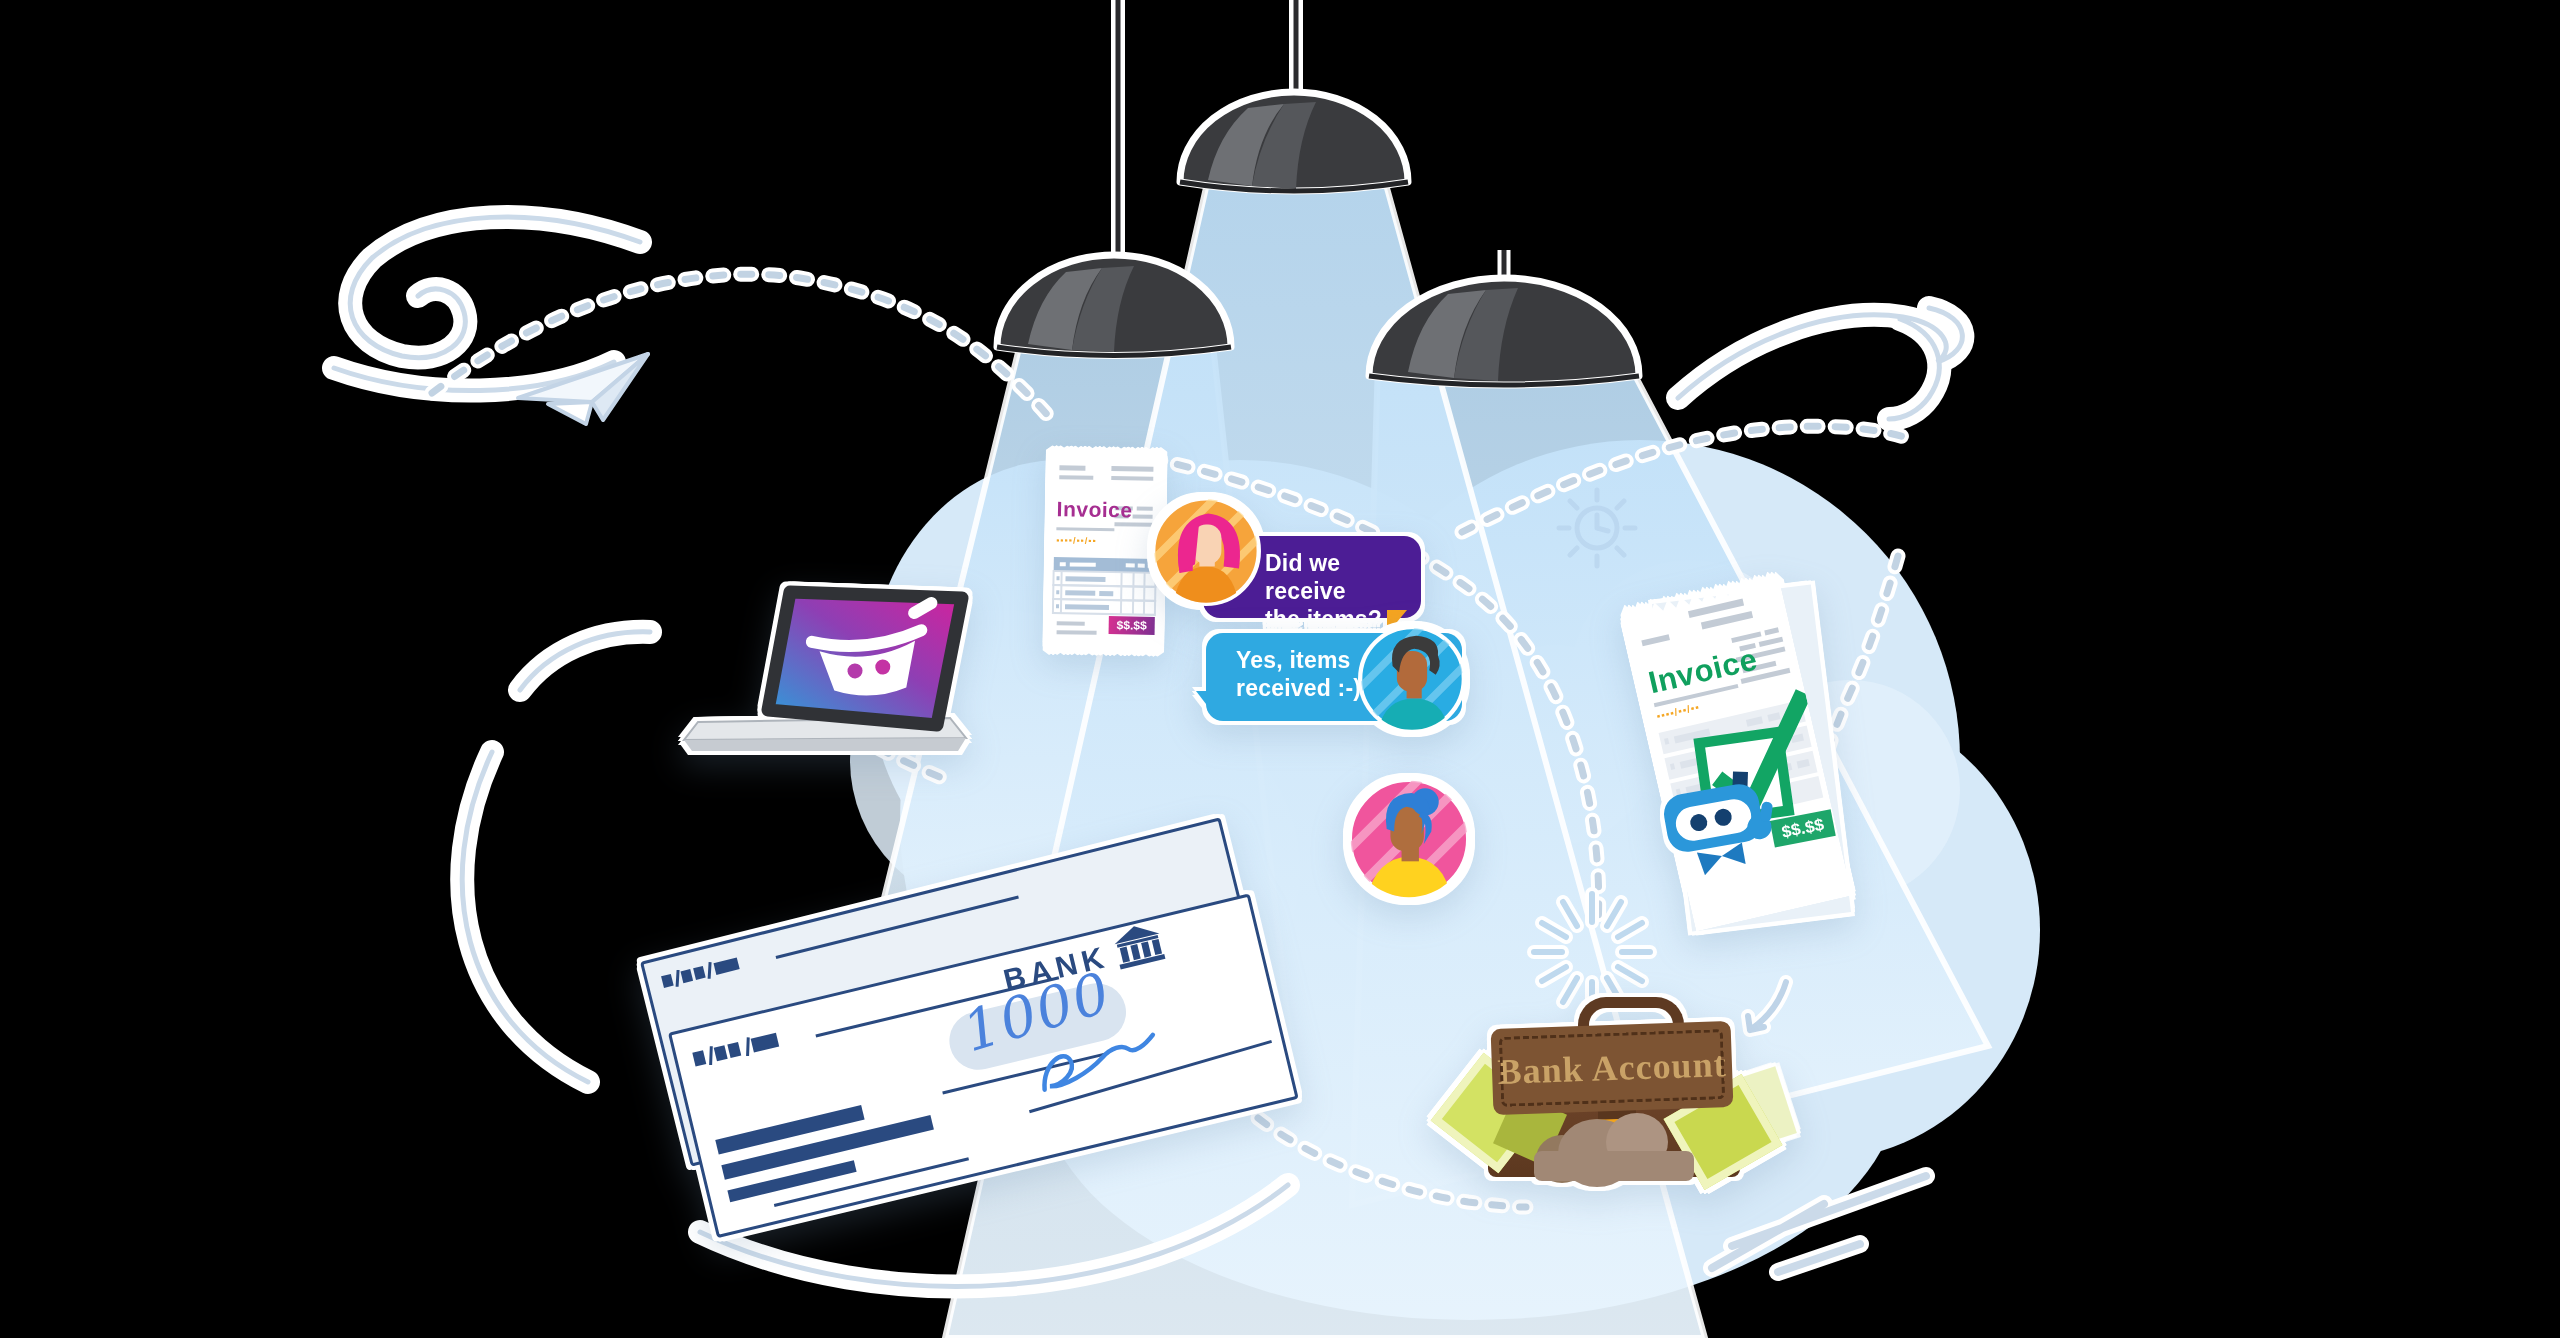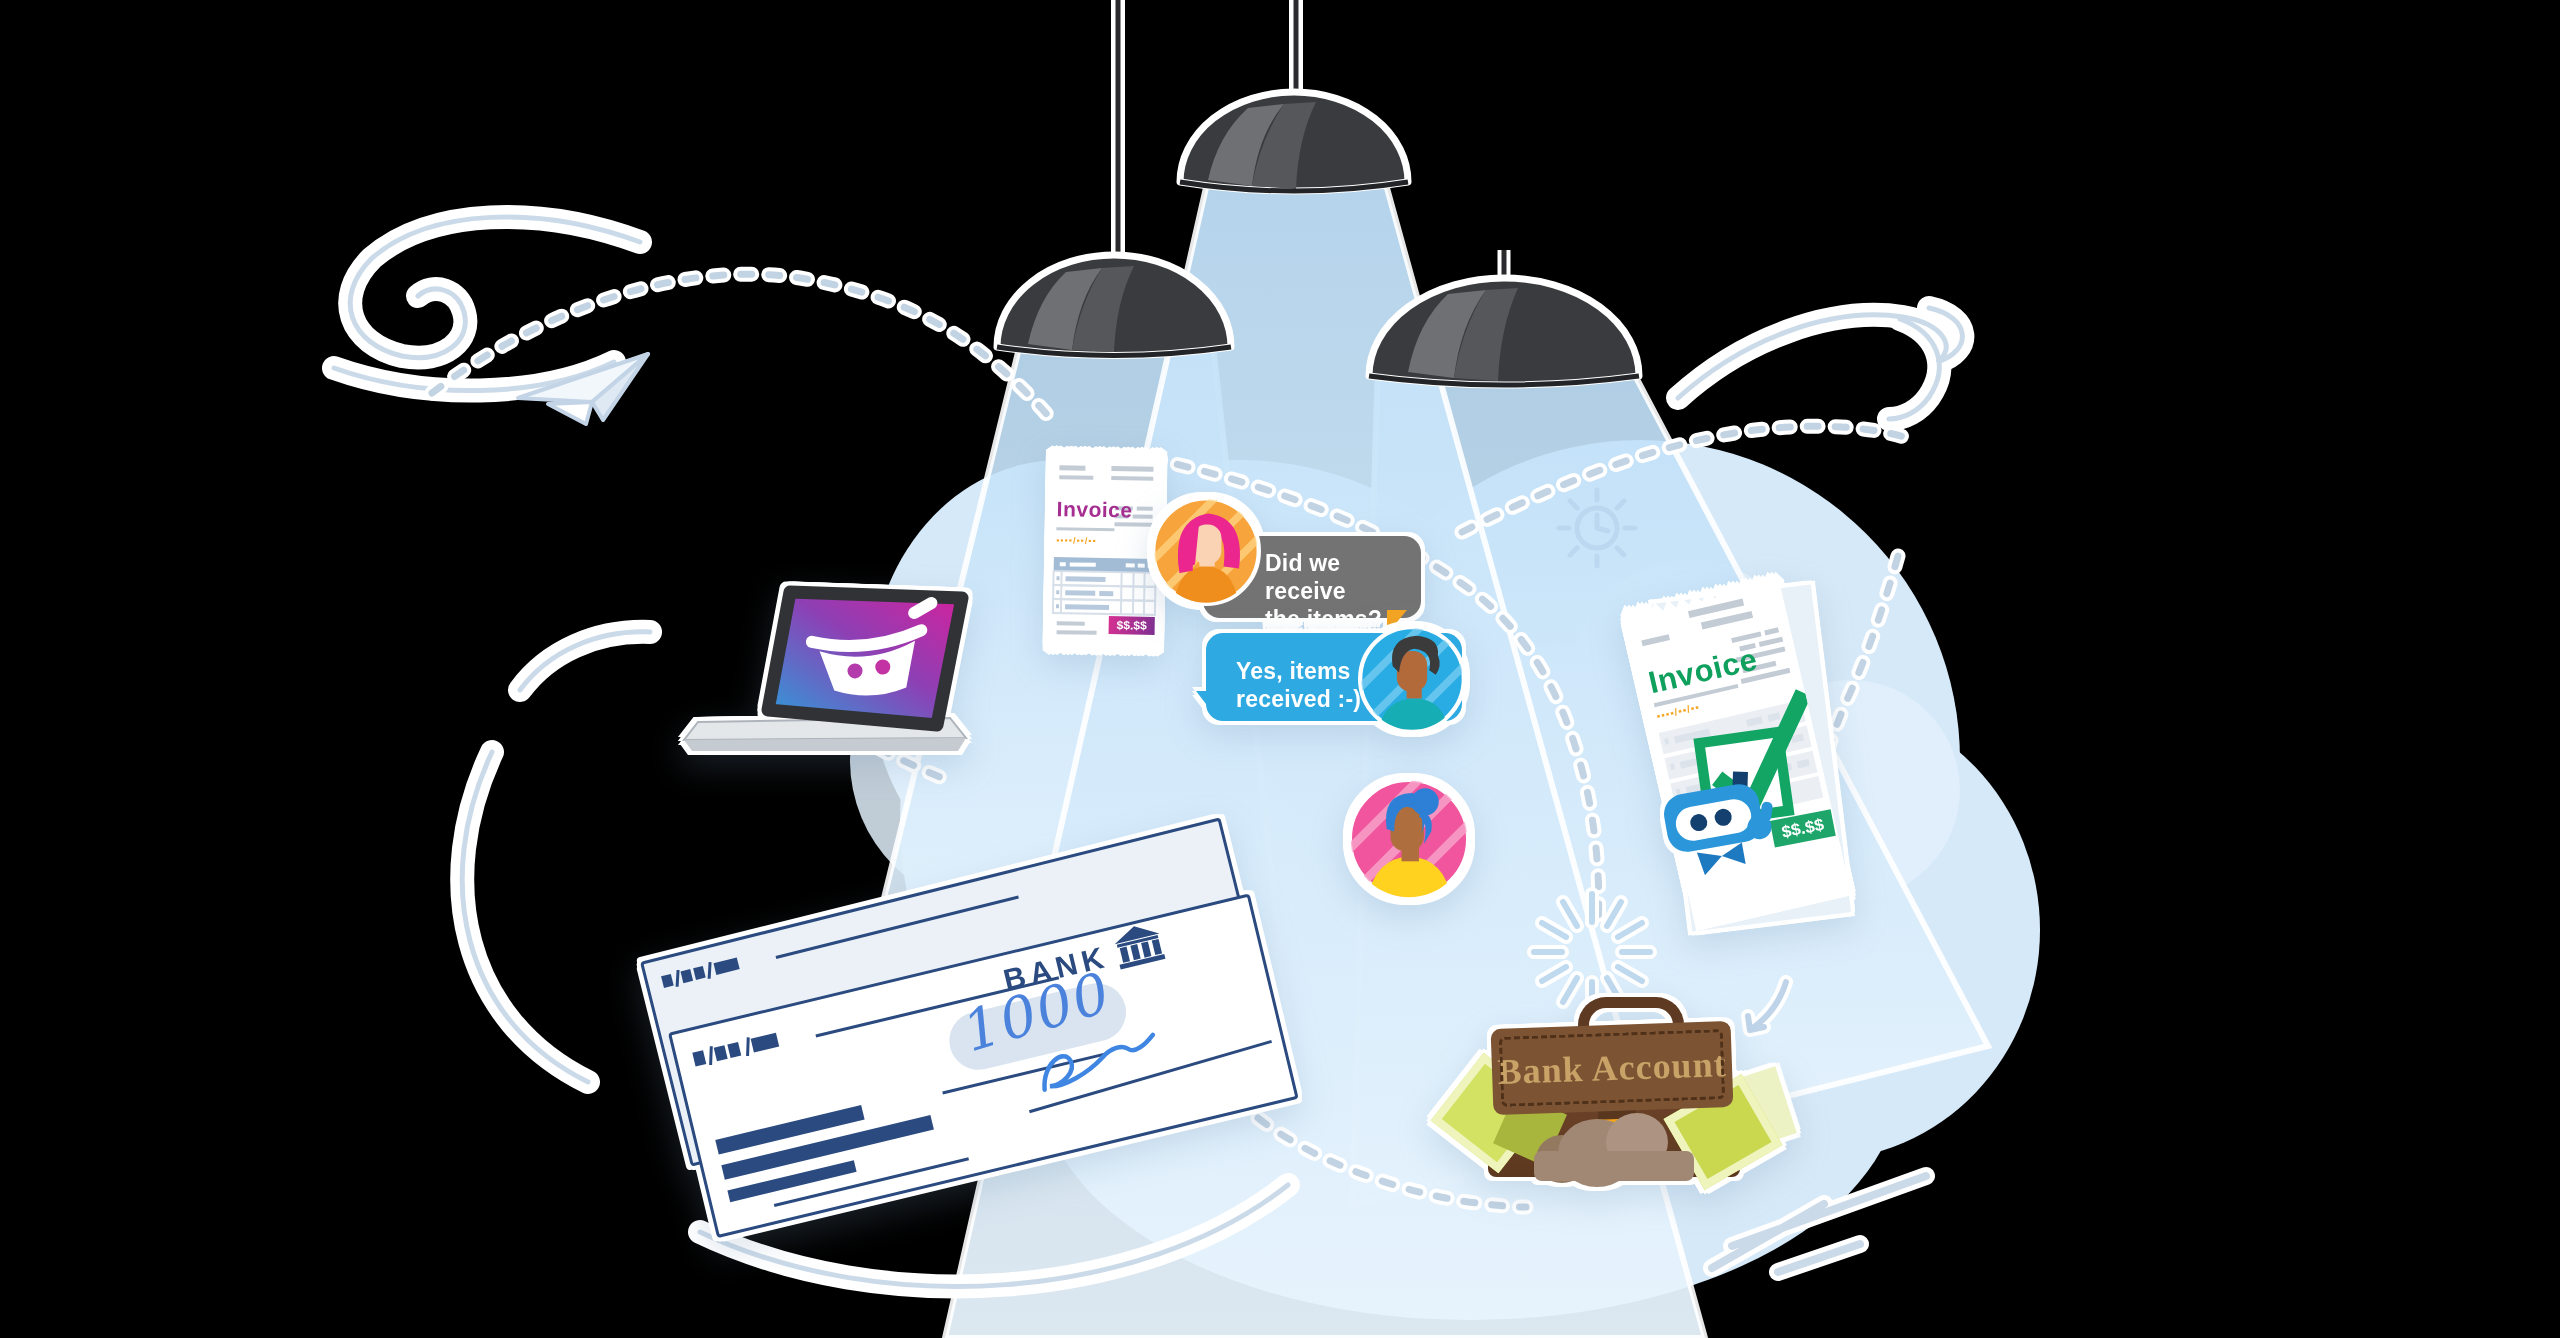--- a/index.html
+++ b/index.html
@@ -212,21 +212,21 @@
           </g>
         </g>
       </svg>
       <span class="inv-title-sm" style="left:8px;top:48px">Invoice</span>
       <span class="date-mask" style="left:8px;top:86px;font-size:9px;letter-spacing:1px">▪▪▪▪/▪▪/▪▪</span>
       <span class="badge" style="left:62px;top:166px;width:46px;height:18px;line-height:18px;font-size:12px;background:linear-gradient(100deg,#D63191,#7E2F91)">$$.$$</span>
     </div>
   </div>
 
   <div class="abs sticker" style="left:1145px;top:492px;width:300px;height:140px">
-    <div class="bubble" style="left:58px;top:44px;width:218px;height:82px;background:#737373">
+    <div class="bubble" style="left:58px;top:44px;width:218px;height:82px;background:#4c1d95">
       <div class="tail" style="right:14px;bottom:-16px;border-top:24px solid #F5A41F;border-right:20px solid transparent"></div>
       <div class="txt" style="left:62px;top:13px">
         <div>Did we receive</div>
         <div>the items?</div>
       </div>
     </div>
     <svg class="abs" style="left:6px;top:4px" width="110" height="110" viewBox="0 0 100 100">
       <defs>
           <clipPath id="av1c">
             <circle cx="50" cy="50" r="47"></circle>
@@ -240,21 +240,21 @@
         <path d="M26 70Q18 22 52 16Q86 20 80 66L66 64Q70 32 52 30Q37 32 38 68Z" fill="#EC268F"></path>
         <rect x="38" y="26" width="26" height="36" rx="12" fill="#F9D3B4"></rect>
         <path d="M26 70Q20 30 44 22L40 62Z" fill="#EC268F"></path>
       </g>
     </svg>
   </div>
 
   <div class="abs sticker" style="left:1190px;top:615px;width:290px;height:130px">
     <div class="bubble" style="left:16px;top:18px;width:256px;height:88px;background:#2FA9E1">
       <div class="tail" style="left:-10px;bottom:4px;border-top:26px solid #2FA9E1;border-left:20px solid transparent"></div>
-      <div class="txt" style="left:30px;top:24px">
+      <div class="txt" style="left:30px;top:13px">
         <div>Yes, items</div>
         <div>received :-) !</div>
       </div>
     </div>
     <svg class="abs" style="left:168px;top:10px" width="108" height="108" viewBox="0 0 100 100">
       <defs>
           <clipPath id="av2c">
             <circle cx="50" cy="50" r="47"></circle>
           </clipPath>
         </defs>

